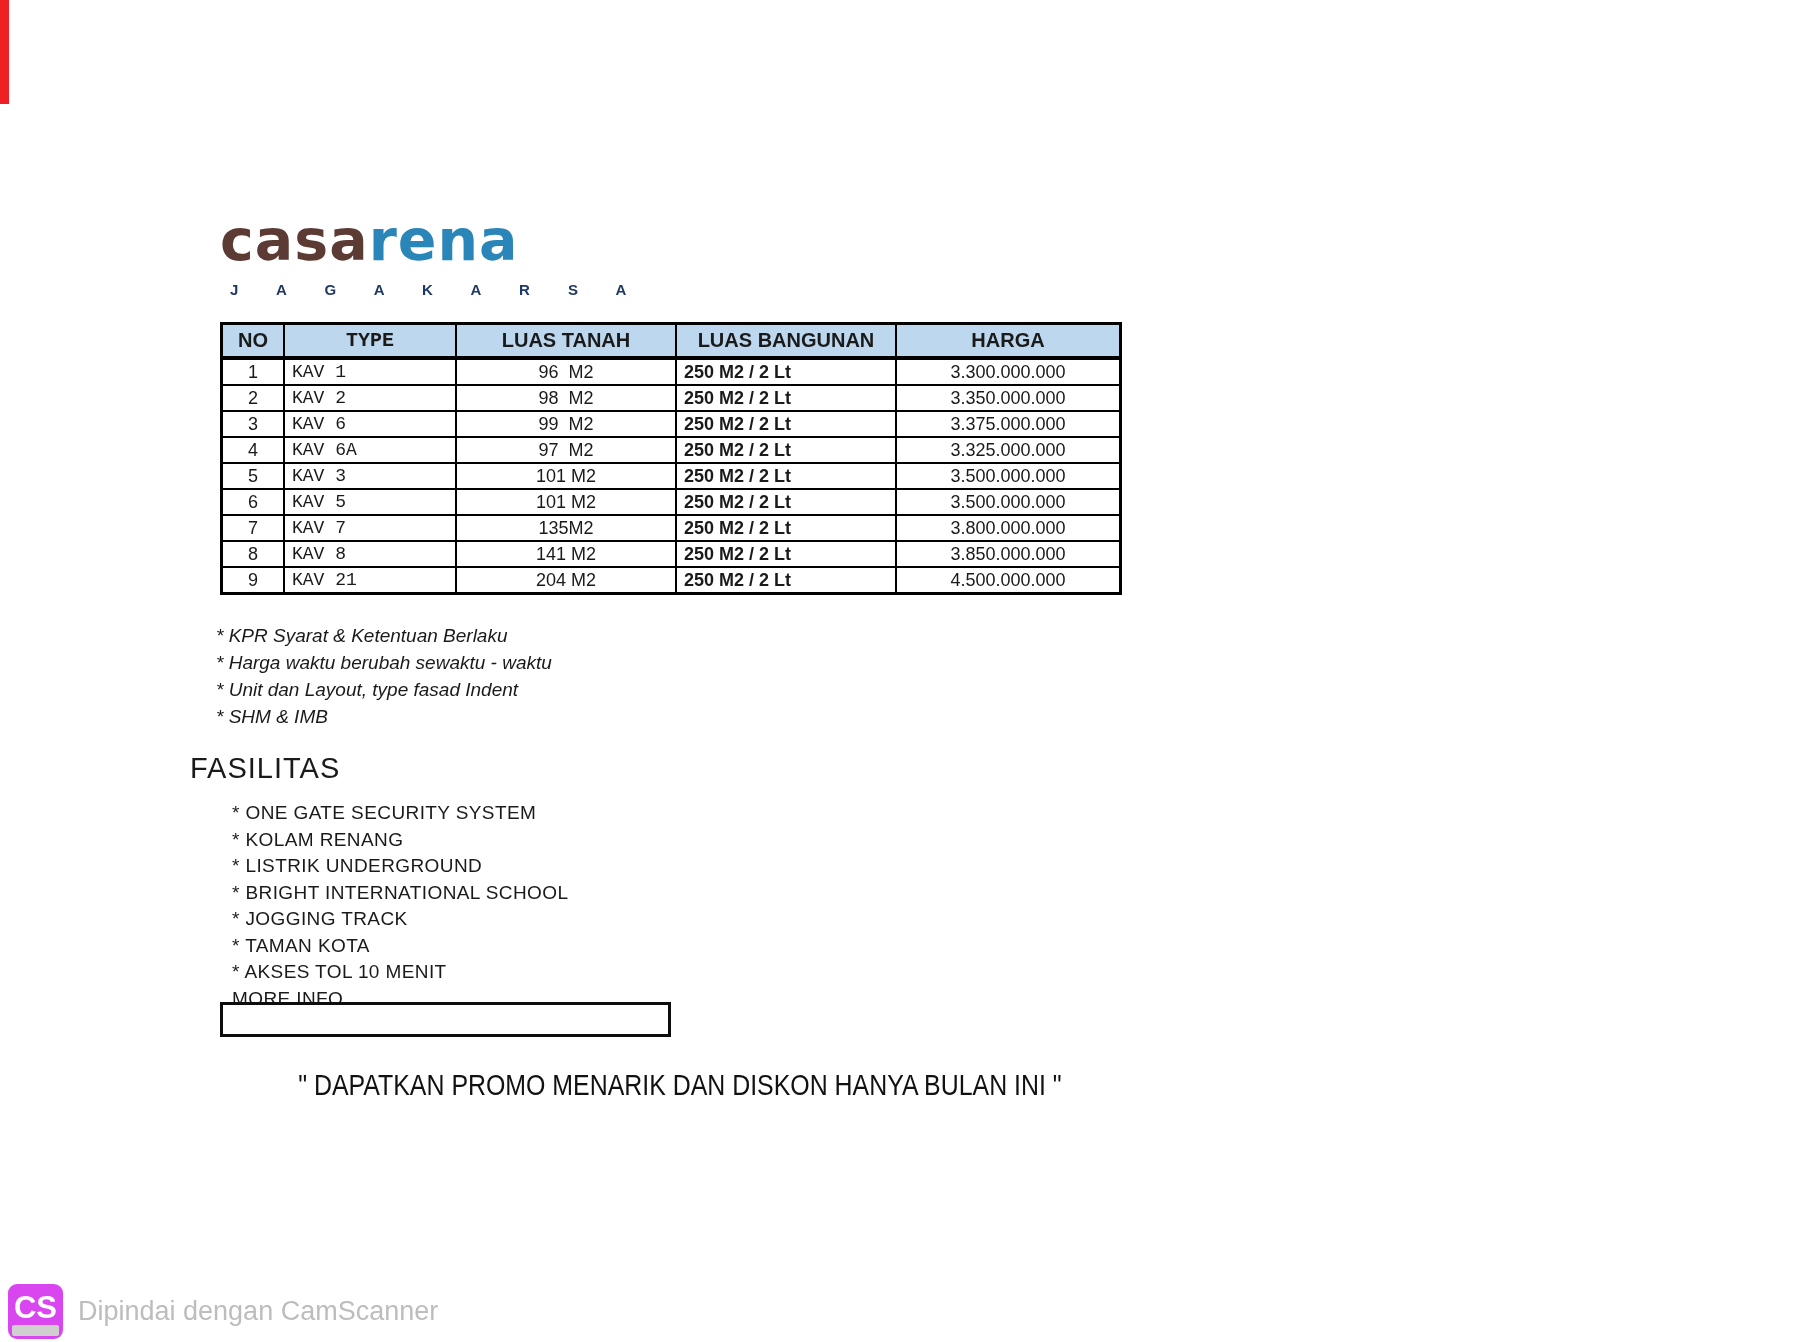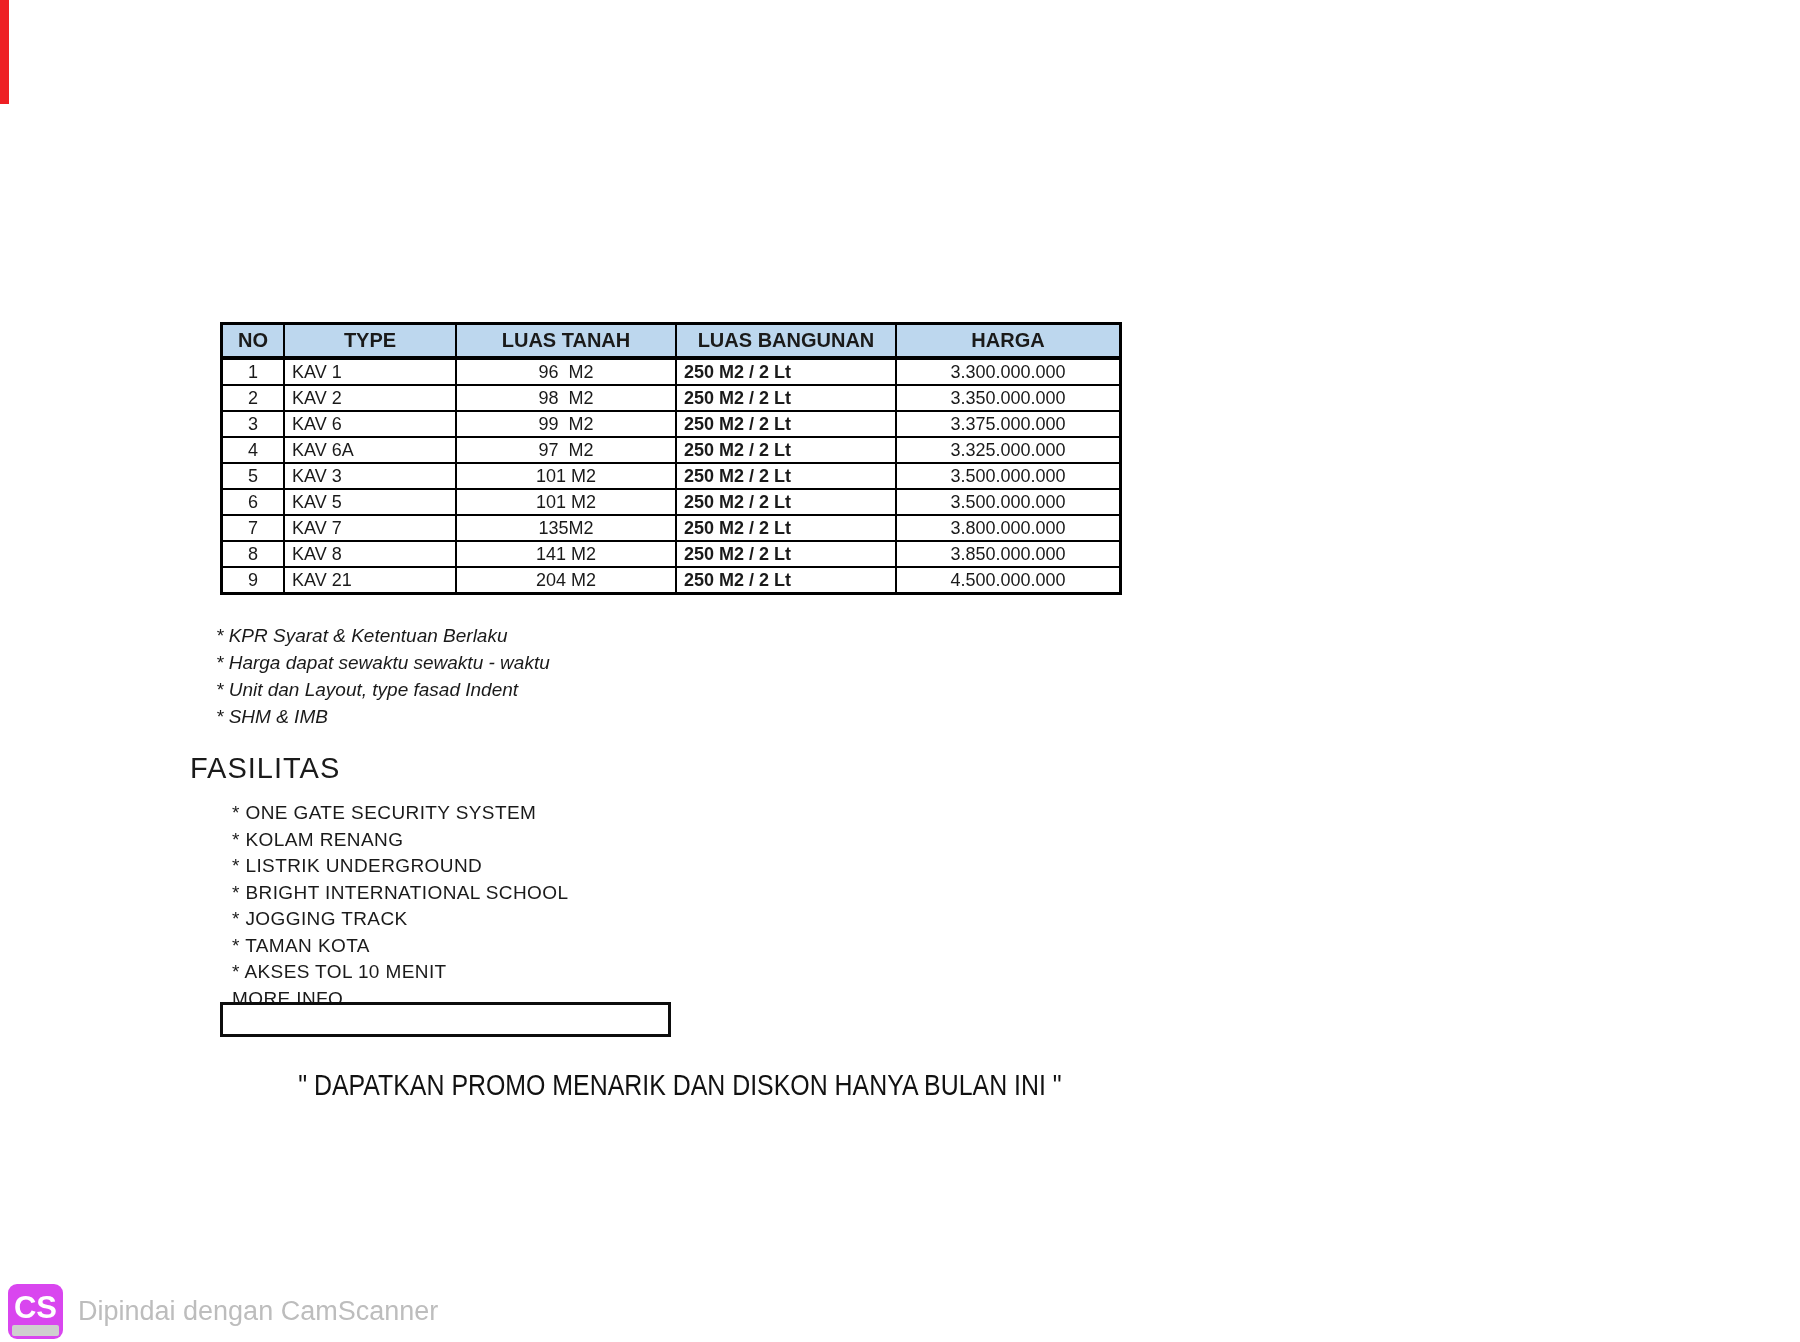--- a/index.html
+++ b/index.html
@@ -59,21 +59,21 @@
     text-align: center;
     border-bottom: 4px solid #000;
   }
   .price-table td {
     height: 24px;
     font-size: 18px;
     padding: 0 7px;
     line-height: 24px;
   }
   .c-no    { width: 58px;  text-align: center; }
-  .c-type  { width: 168px; text-align: left; }
+  .c-type  { width: 168px; text-align: left; font-family: Liberation Mono, monospace; }
   .c-lt    { width: 216px; text-align: center; white-space: pre; }
   .c-lb    { width: 216px; text-align: left; font-weight: bold; }
   .c-harga { width: 220px; text-align: center; }
 
   
   .notes {
     position: absolute;
     left: 216px; top: 622px;
     margin: 0; padding: 0;
     list-style: none;
@@ -157,20 +157,24 @@
   }
   .wm-text { color: #bdbdbd; font-size: 27px; }
 </style>
 </head>
 <body>
 
 <div class="page">
 
   <div class="red-bar"></div>
 
+  <div class="logo">
+    <div class="brand"><span class="brand-casa">casa</span><span class="brand-rena">rena</span></div>
+    <div class="brand-sub">J A G A K A R S A</div>
+  </div>
 
   <table class="price-table">
     <thead>
       <tr>
         <th class="c-no">NO</th>
         <th class="c-type">TYPE</th>
         <th class="c-lt">LUAS TANAH</th>
         <th class="c-lb">LUAS BANGUNAN</th>
         <th class="c-harga">HARGA</th>
       </tr>
@@ -247,21 +251,21 @@
           <td class="c-lt">204 M2</td>
           <td class="c-lb">250 M2 / 2 Lt</td>
           <td class="c-harga">4.500.000.000</td>
         </tr>
       </tbody>
   </table>
 
   <ul class="notes">
 
   <li>* KPR Syarat &amp; Ketentuan Berlaku</li>
-      <li>* Harga dapat sewaktu sewaktu - waktu</li>
+      <li>* Harga waktu berubah sewaktu - waktu</li>
       <li>* Unit dan Layout, type fasad Indent</li>
       <li>* SHM &amp; IMB</li>
     </ul>
 
   <div class="fasilitas-title">FASILITAS</div>
 
   <ul class="fasilitas-list">
 
   <li>* ONE GATE SECURITY SYSTEM</li>
       <li>* KOLAM RENANG</li>

